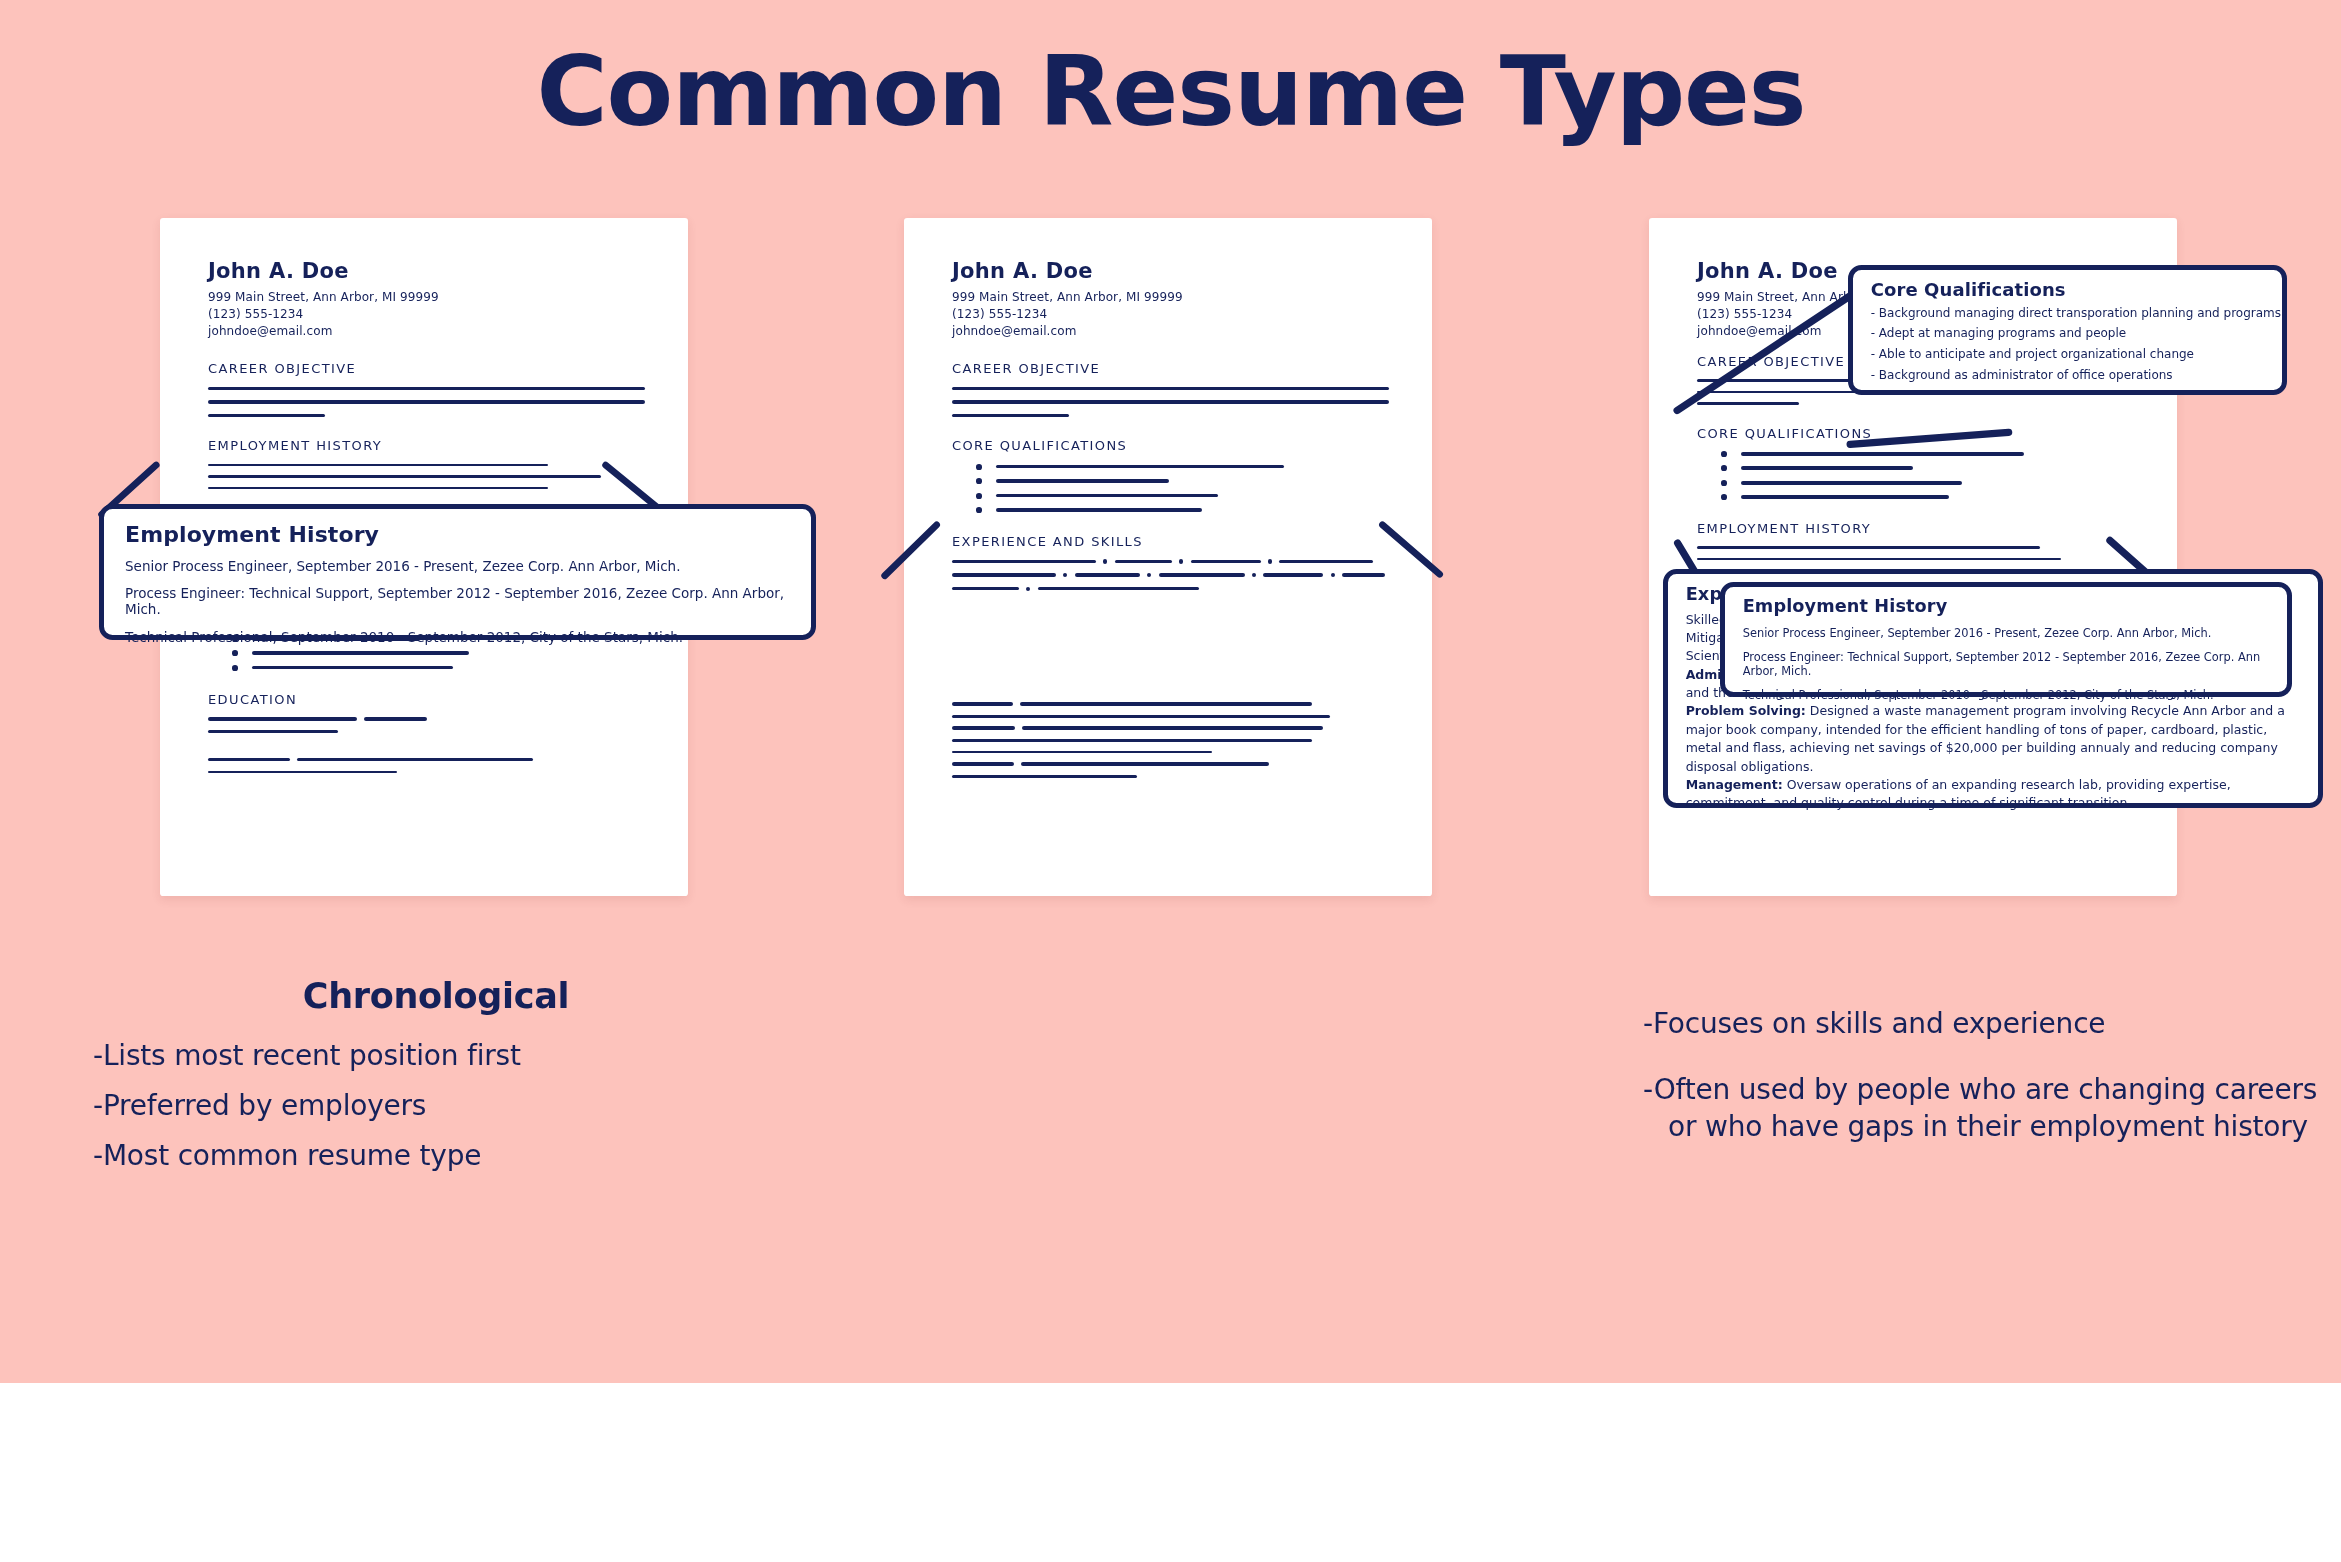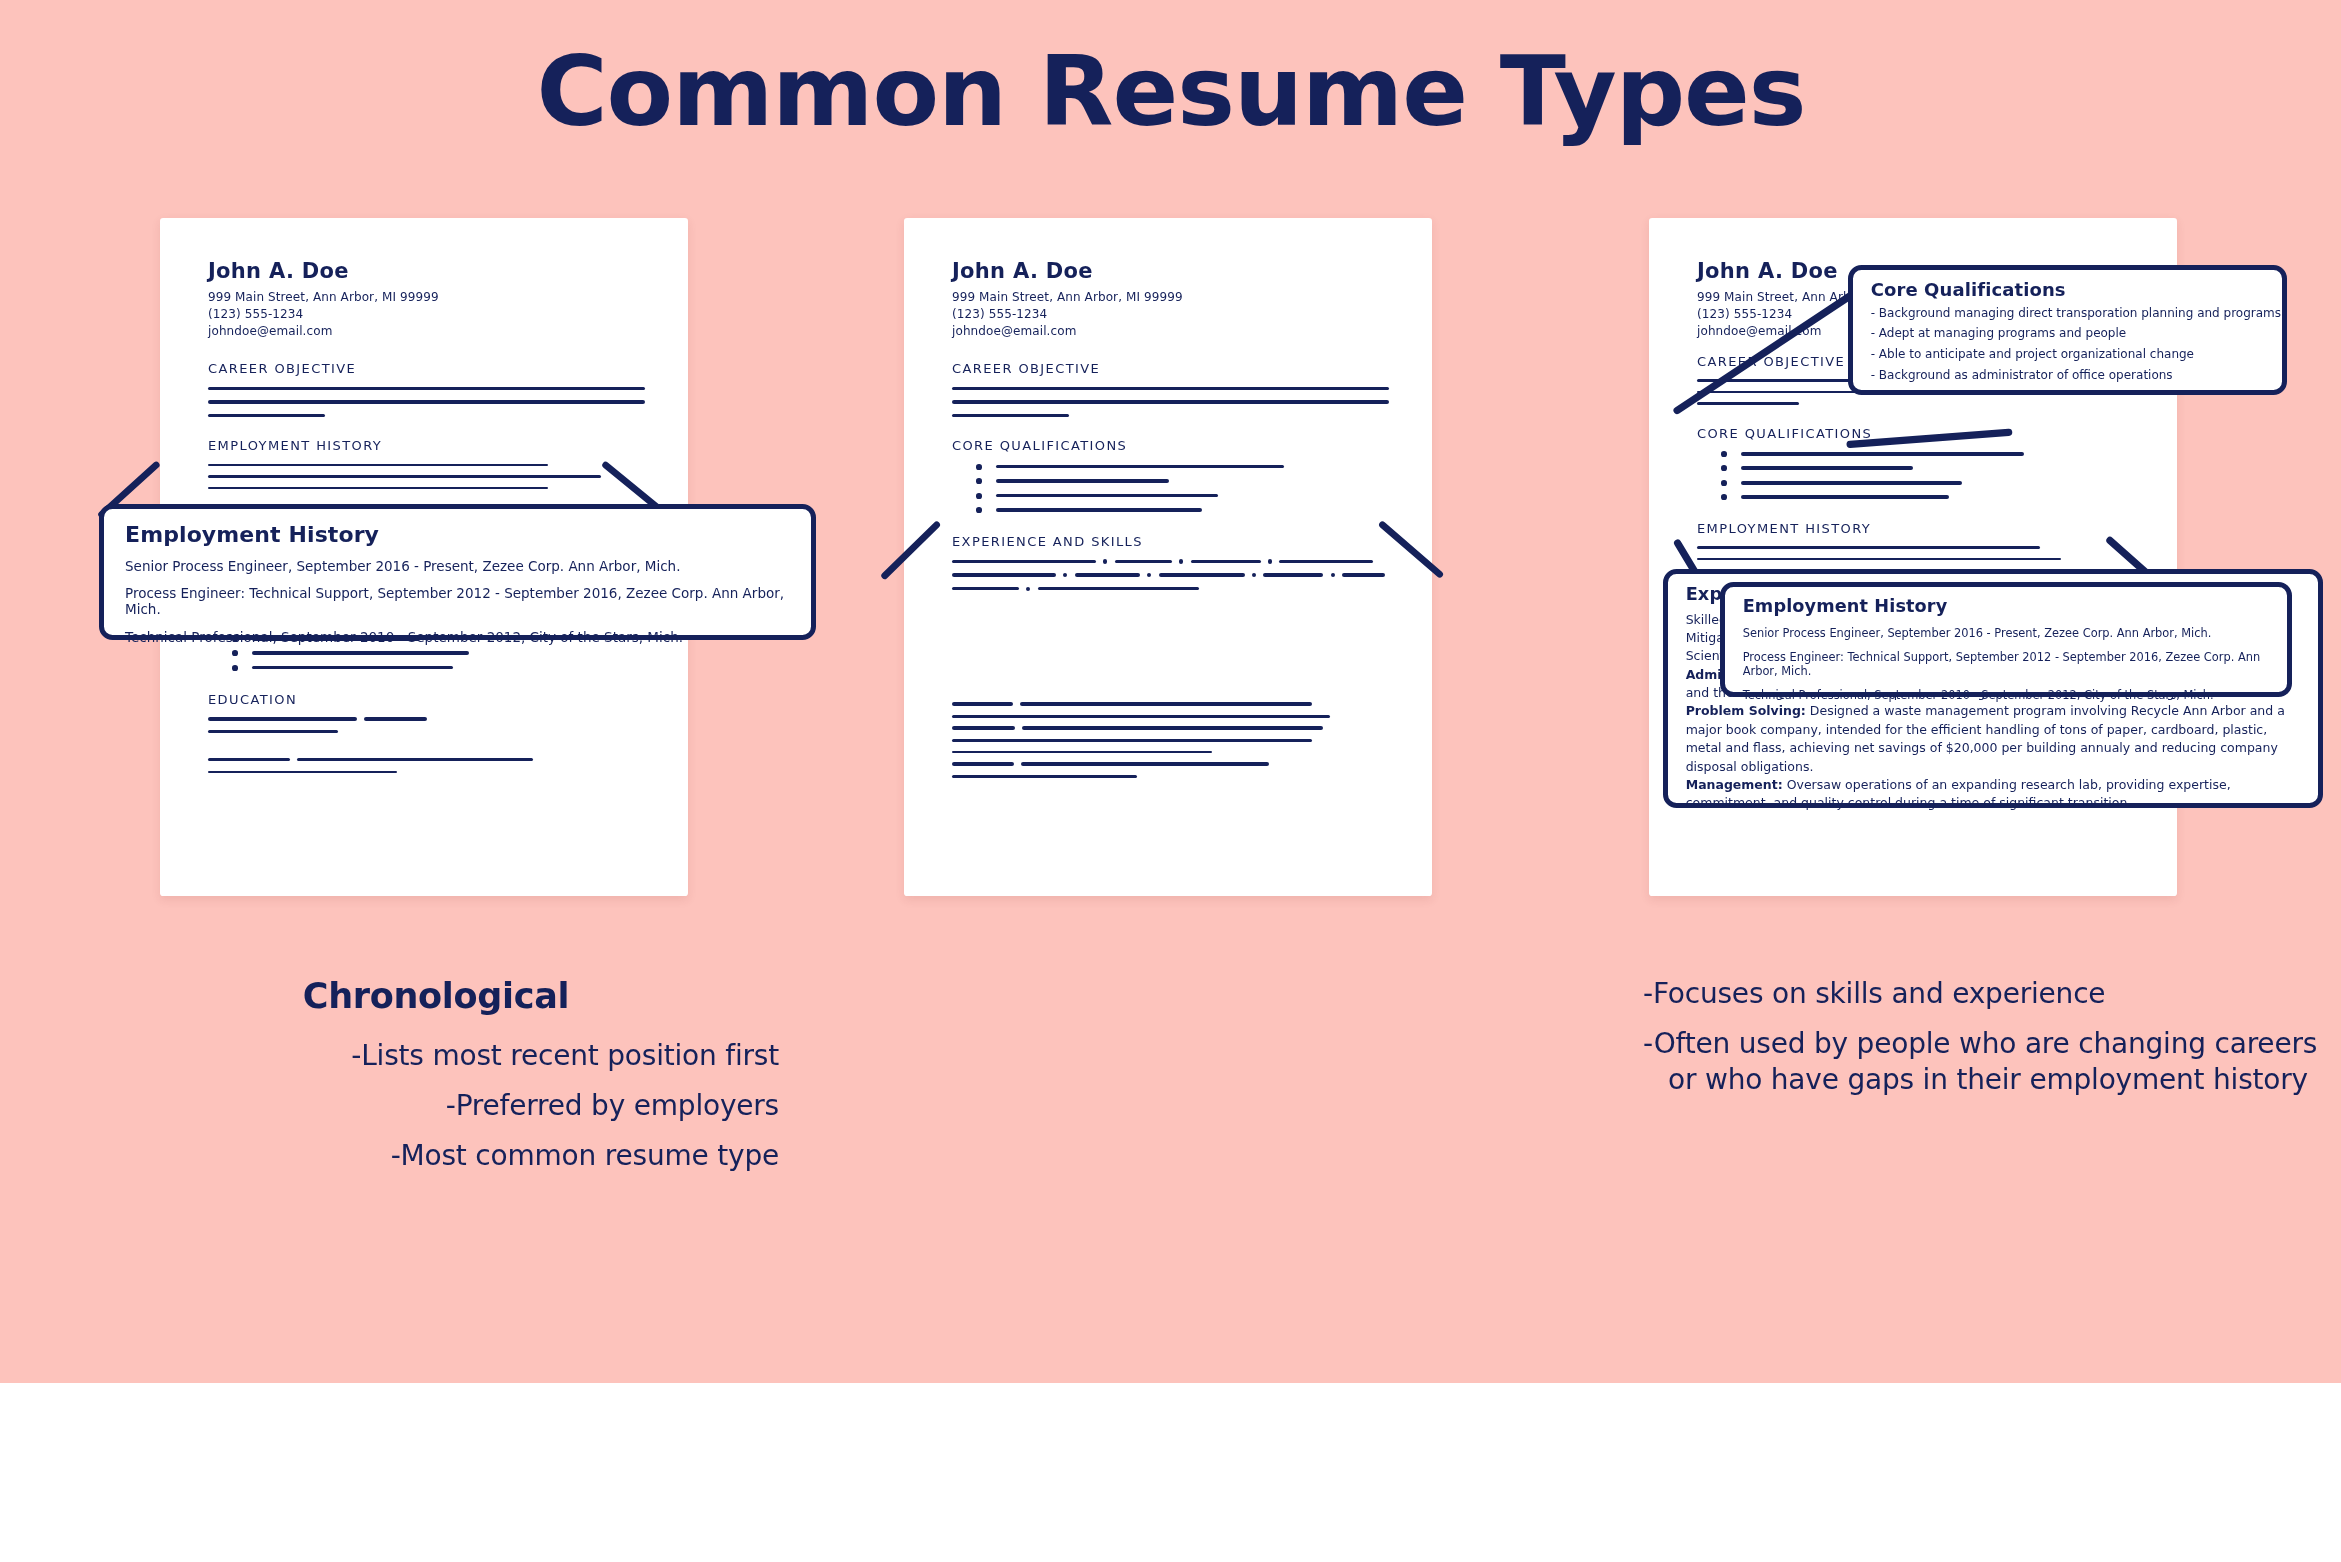--- a/index.html
+++ b/index.html
@@ -177,22 +177,22 @@
   .blurb-item {
     font-family: "DejaVu Sans", sans-serif;
     font-size: 28px;
     line-height: 1.30;
     color: #15215a;
     margin: 0 0 13.5px 0;
     padding-left: 29px;
     text-indent: -29px;
     letter-spacing: -0.2px;
   }
-  #blurb-0 .blurb-item { padding-left: 25px; text-indent: -25px; text-align: right; }
-  #blurb-1 .blurb-item { padding-left: 25px; text-indent: -25px; }
+  #blurb-0 .blurb-item { padding-left: 25px; text-indent: -25px; }
+  #blurb-1 .blurb-item { padding-left: 25px; text-indent: -25px; margin-top: 30px; }
 
   
   #logo {
     position: absolute;
     left: 47px;
     top: 1450px;
     display: flex;
     align-items: center;
     gap: 18.7px;
   }

